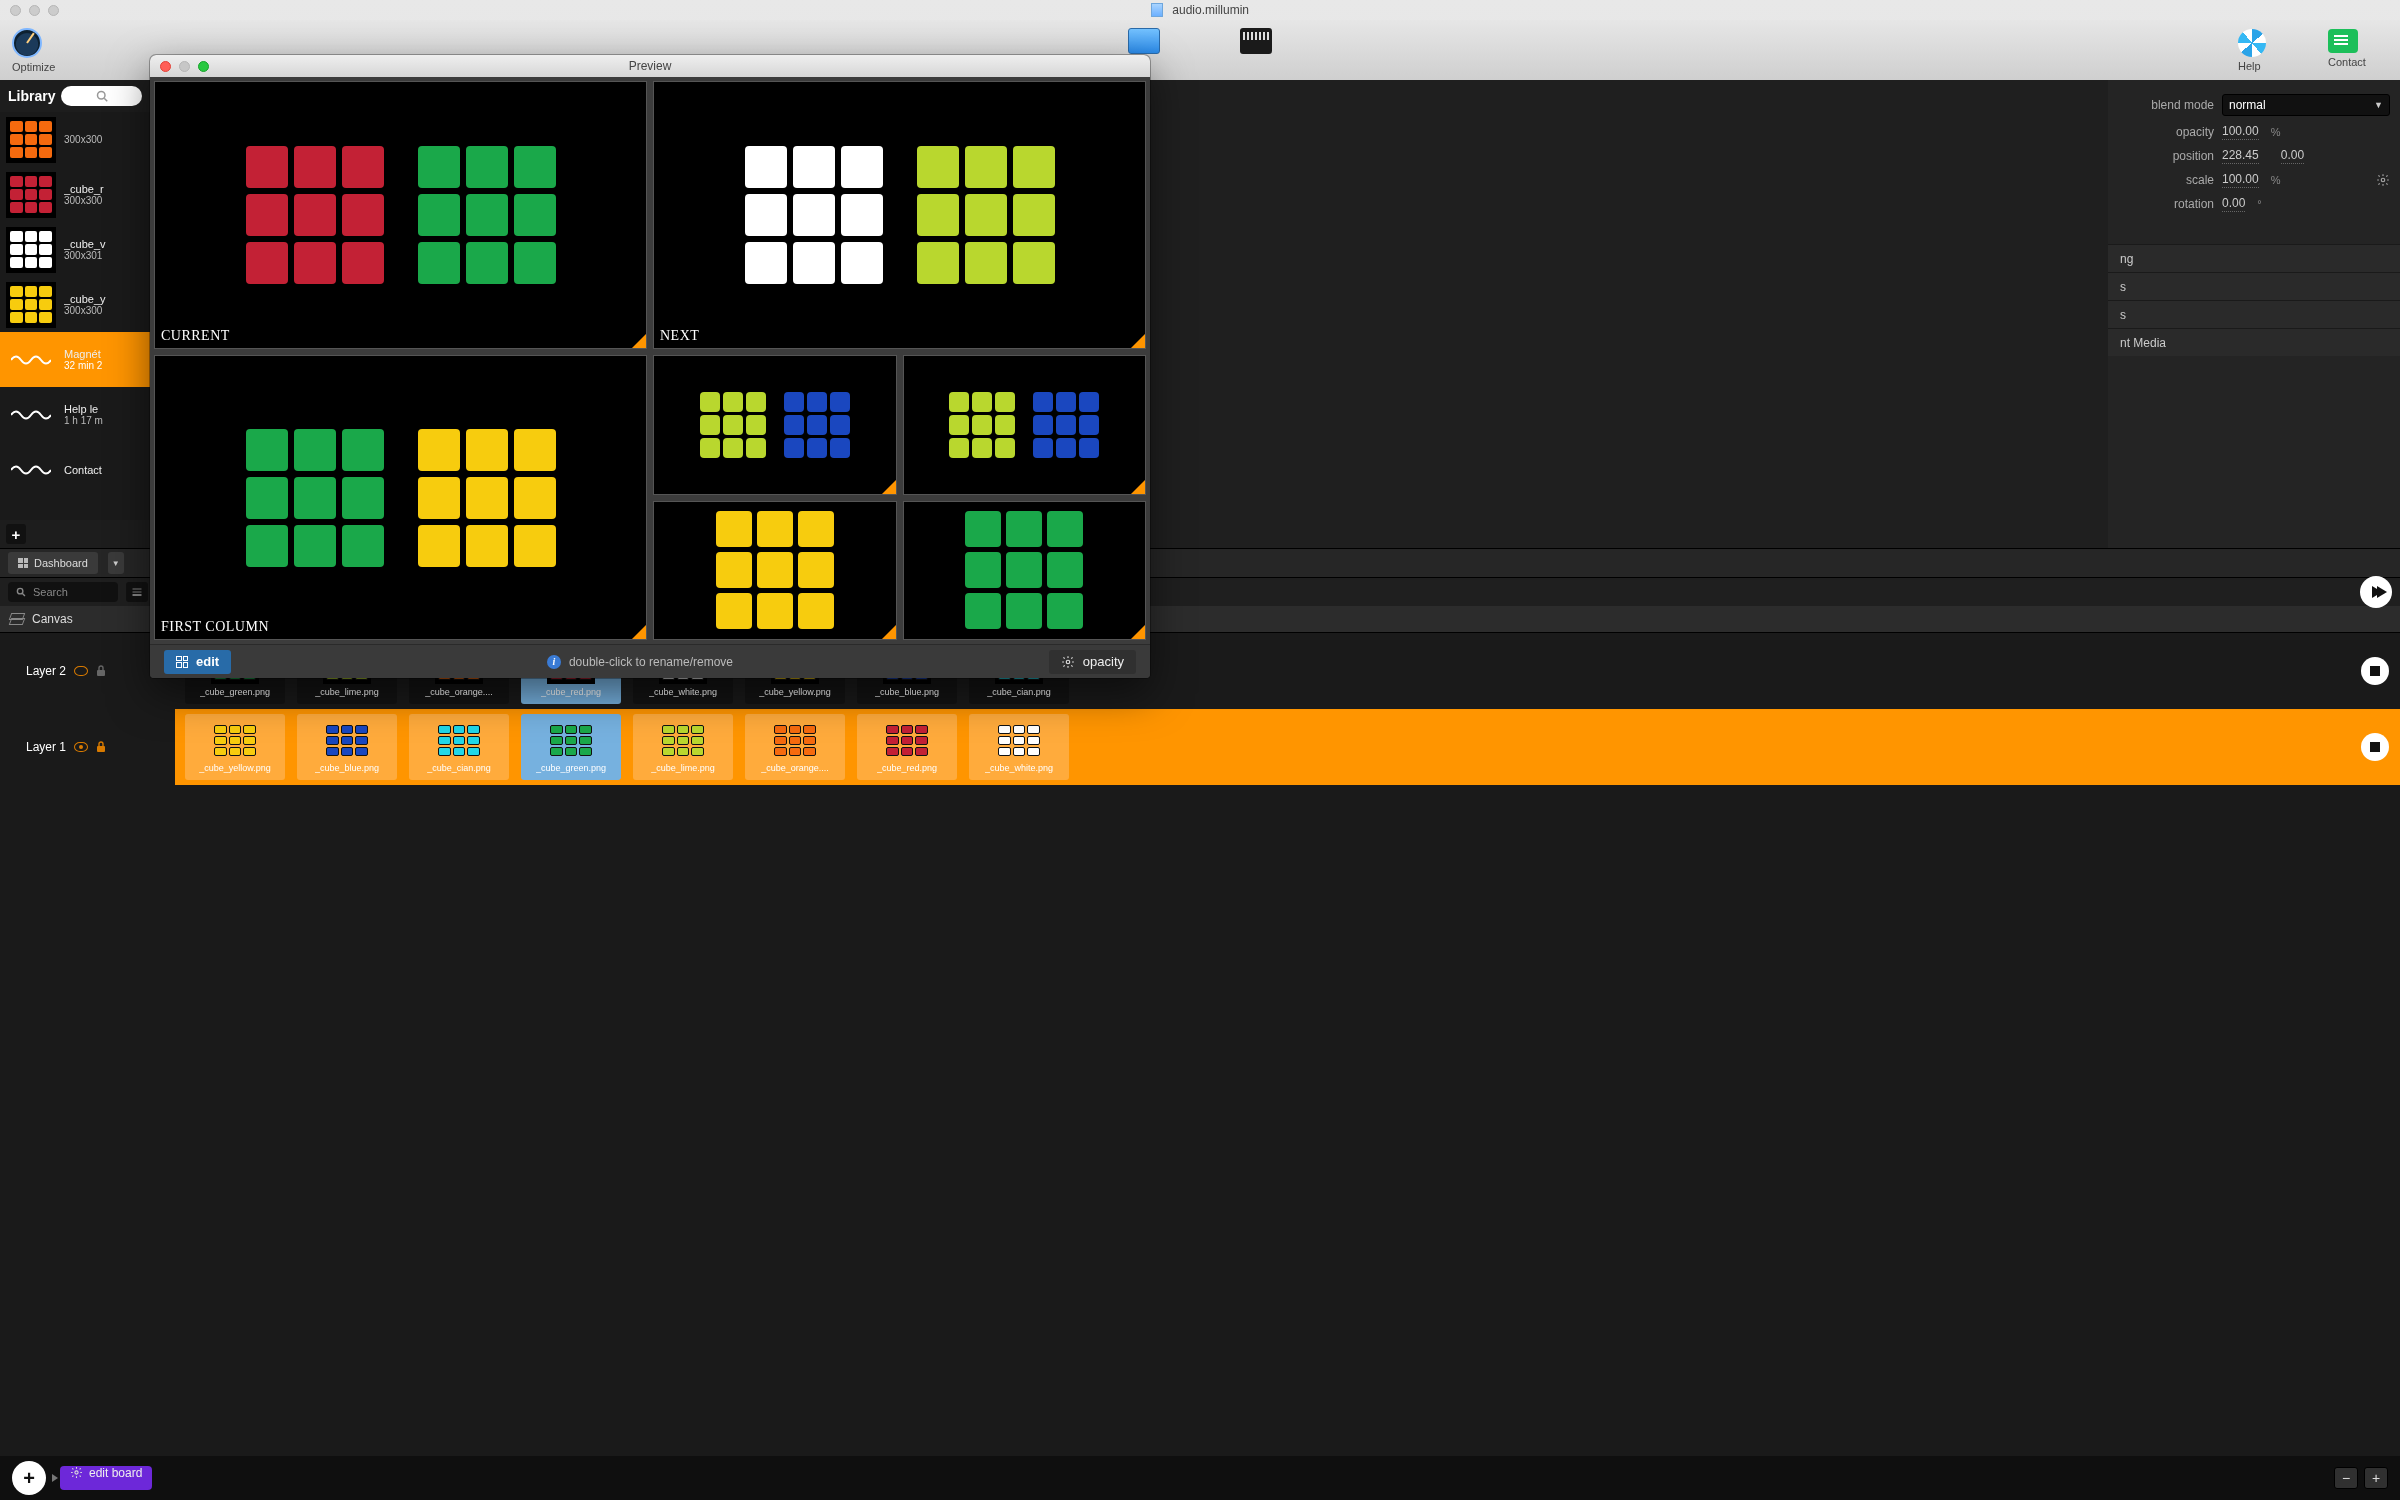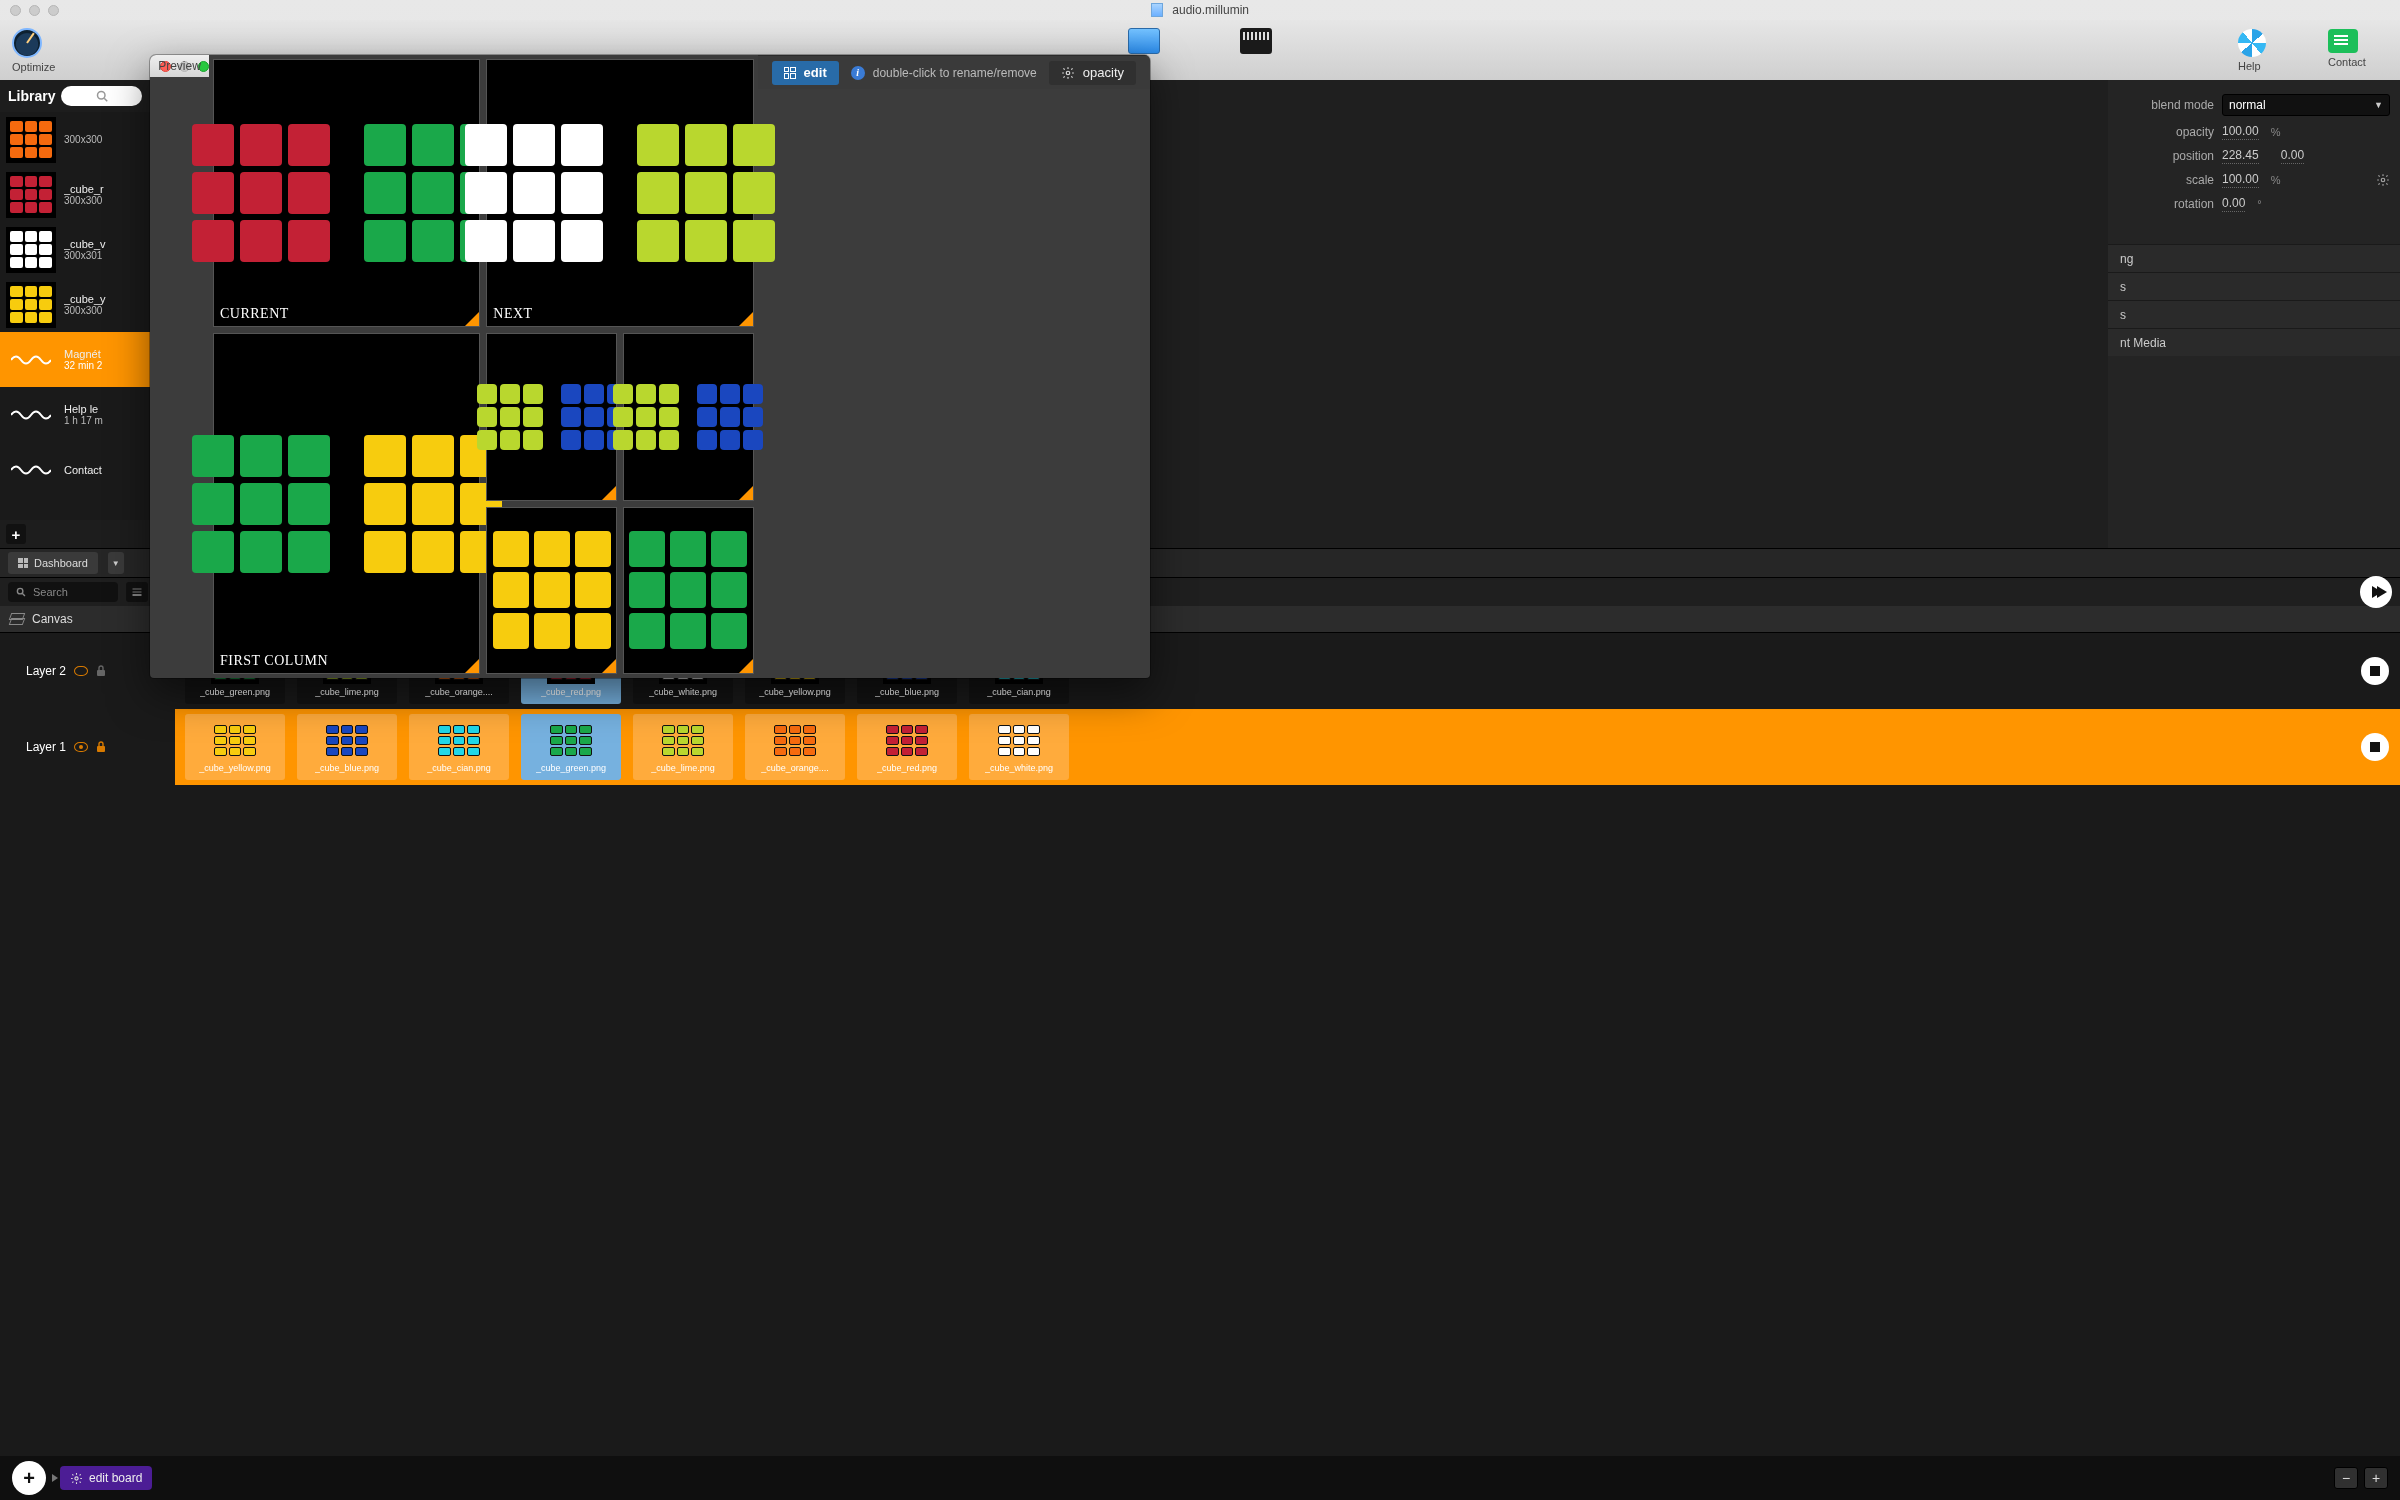--- a/index.html
+++ b/index.html
@@ -122,25 +122,25 @@
   .layer-row.sel .clip{background:rgba(255,190,110,.55)}
   .clip.selected{background:#76b1df !important}
   .clip .cube{width:48px;height:38px;background:#000;display:grid;grid-template-columns:repeat(3,1fr);grid-template-rows:repeat(3,1fr);gap:2px;padding:3px}
   .layer-row.sel .clip .cube{background:transparent}
   .clip .cube span{border:1px solid #111;border-radius:2px}
   .clip .clabel{font-size:9px;color:#fff;white-space:nowrap;overflow:hidden;max-width:94px}
   
   .footer{height:44px;background:#0f0f0f;display:flex;align-items:center;padding:0 12px;gap:14px}
   .add-big{width:34px;height:34px;border-radius:17px;background:#fff;display:flex;align-items:center;justify-content:center;font-size:20px;font-weight:900;color:#111;position:relative}
   .add-big::after{content:"";position:absolute;right:-12px;top:50%;transform:translateY(-50%);border-left:6px solid #777;border-top:4px solid transparent;border-bottom:4px solid transparent}
-  .edit-board{height:24px;padding:0 10px;border-radius:4px;background:#4c1d95;color:#eee;font-size:12px;display:flex;align-items:center;gap:6px}
+  .edit-board{height:24px;padding:0 10px;border-radius:4px;background:#6d28d9;color:#eee;font-size:12px;display:flex;align-items:flex-start;gap:6px}
   .footer .zoom{margin-left:auto;display:flex;gap:6px}
   .footer .zoom button{width:24px;height:22px;border-radius:3px;background:#303030;border:1px solid #000;color:#ddd;font-size:14px;display:flex;align-items:center;justify-content:center}
   
-  .preview-window{position:absolute;left:150px;top:55px;width:1000px;height:623px;background:#3c3c3c;border-radius:6px 6px 4px 4px;box-shadow:0 16px 40px rgba(0,0,0,.5),0 0 0 1px rgba(0,0,0,.3);overflow:hidden;display:flex;}
+  .preview-window{position:absolute;left:150px;top:55px;width:1000px;height:623px;background:#3c3c3c;border-radius:6px 6px 4px 4px;box-shadow:0 16px 40px rgba(0,0,0,.5),0 0 0 1px rgba(0,0,0,.3);overflow:hidden;display:flex;flex-direction:column}
   .pv-titlebar{height:22px;background:linear-gradient(#efefef,#d6d6d6);display:flex;align-items:center;position:relative}
   .pv-titlebar .traffic span:nth-child(1){background:#ff5f57;border-color:#e24238}
   .pv-titlebar .traffic span:nth-child(2){background:#c7c7c7}
   .pv-titlebar .traffic span:nth-child(3){background:#28c840;border-color:#17a32b}
   .pv-title{position:absolute;left:0;right:0;text-align:center;font-size:12px;color:#444}
   .pv-grid{flex:1;display:grid;grid-template-columns:1fr 1fr;grid-template-rows:268px 1fr;gap:6px;padding:4px;background:#3c3c3c}
   .pv-pane{background:#000;position:relative;border:1px solid #555}
   .pv-pane .corner{position:absolute;right:0;bottom:0;width:0;height:0;border-right:14px solid var(--orange);border-top:14px solid transparent}
   .pv-label{position:absolute;left:6px;bottom:4px;color:#fff;font-family:Georgia,'Times New Roman',serif;font-size:14px;letter-spacing:.5px}
   .pv-content{position:absolute;inset:0;display:flex;align-items:center;justify-content:center;gap:34px}

